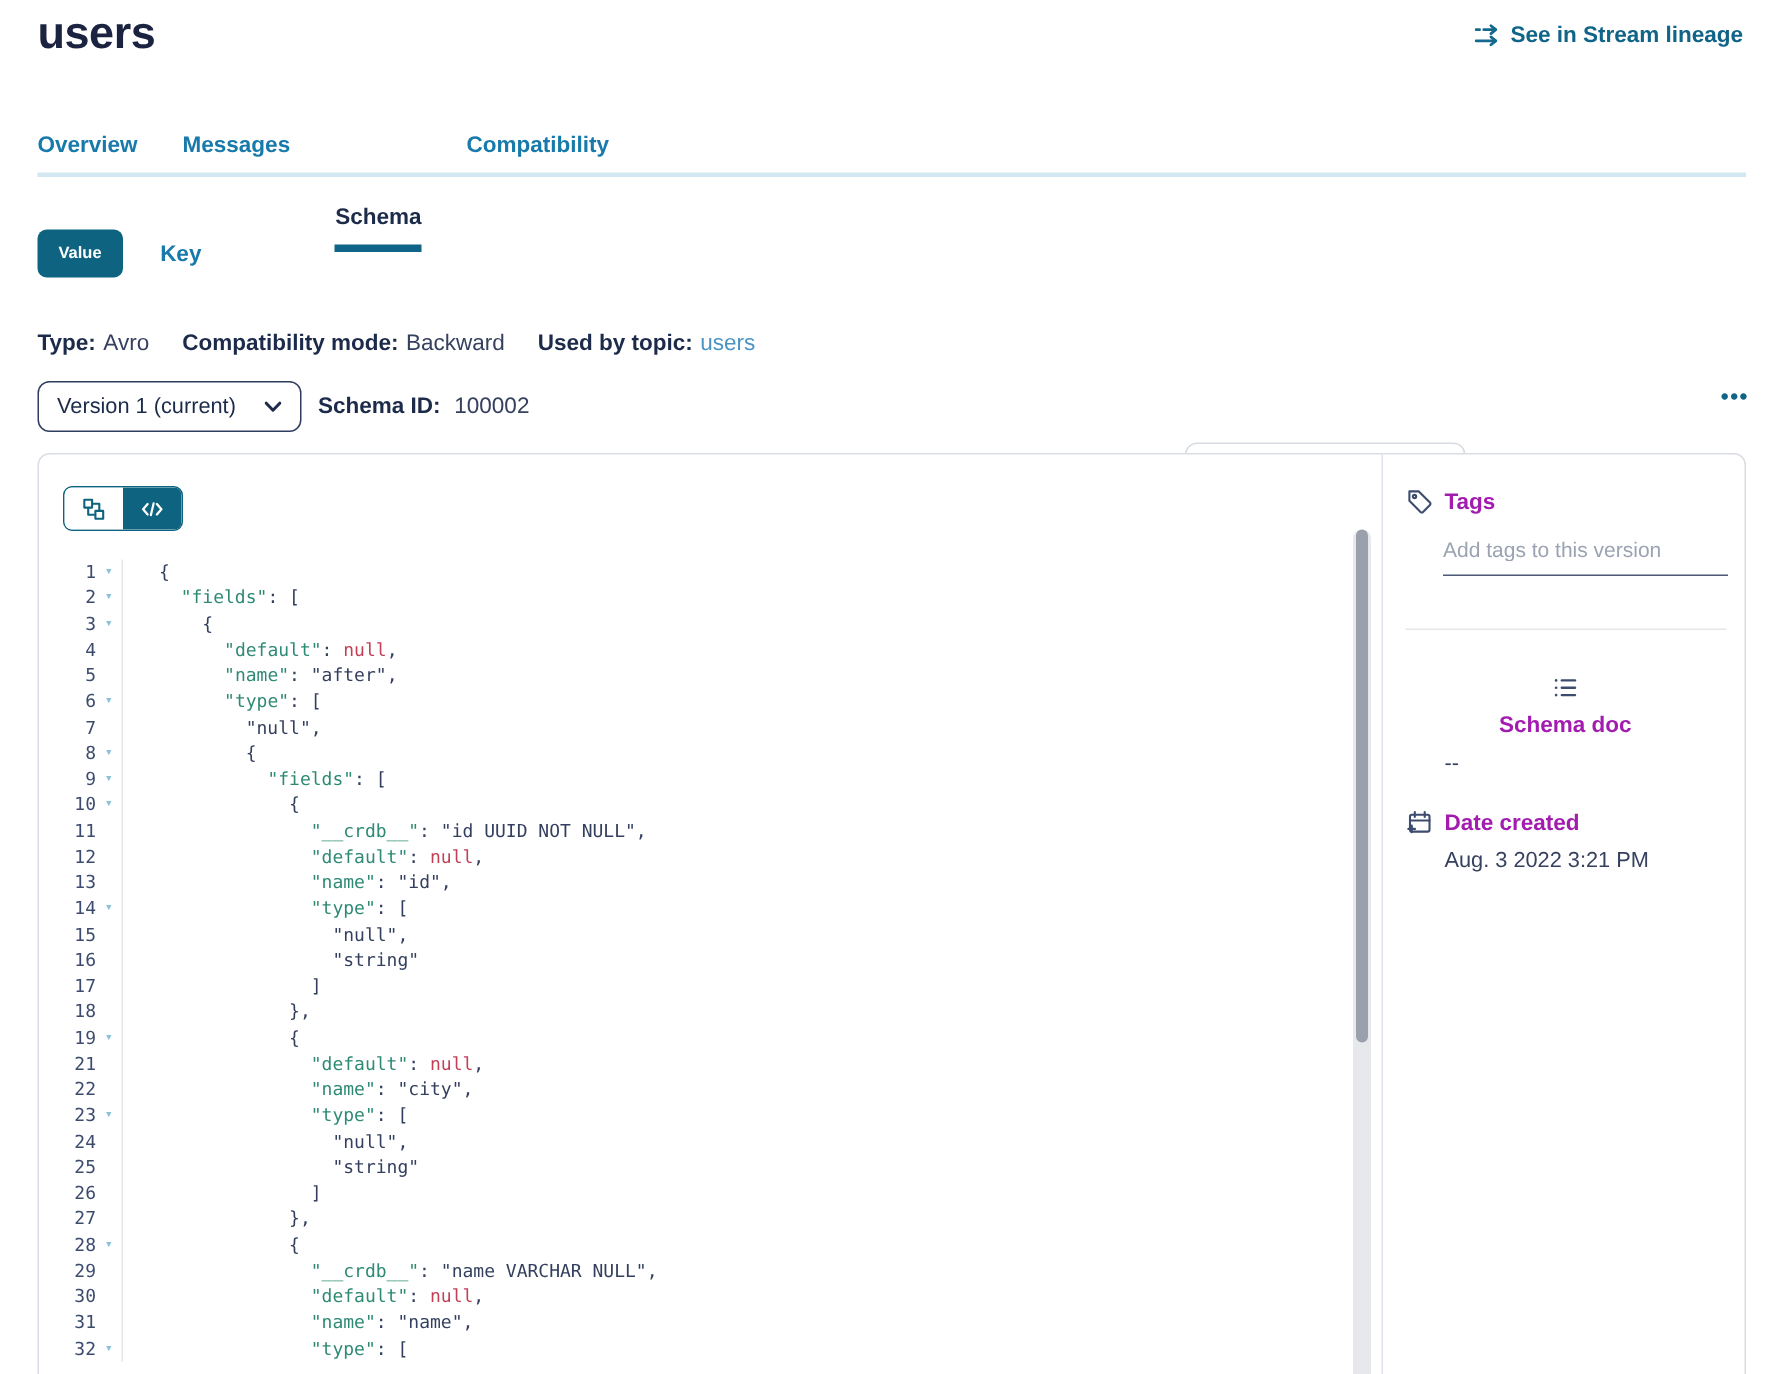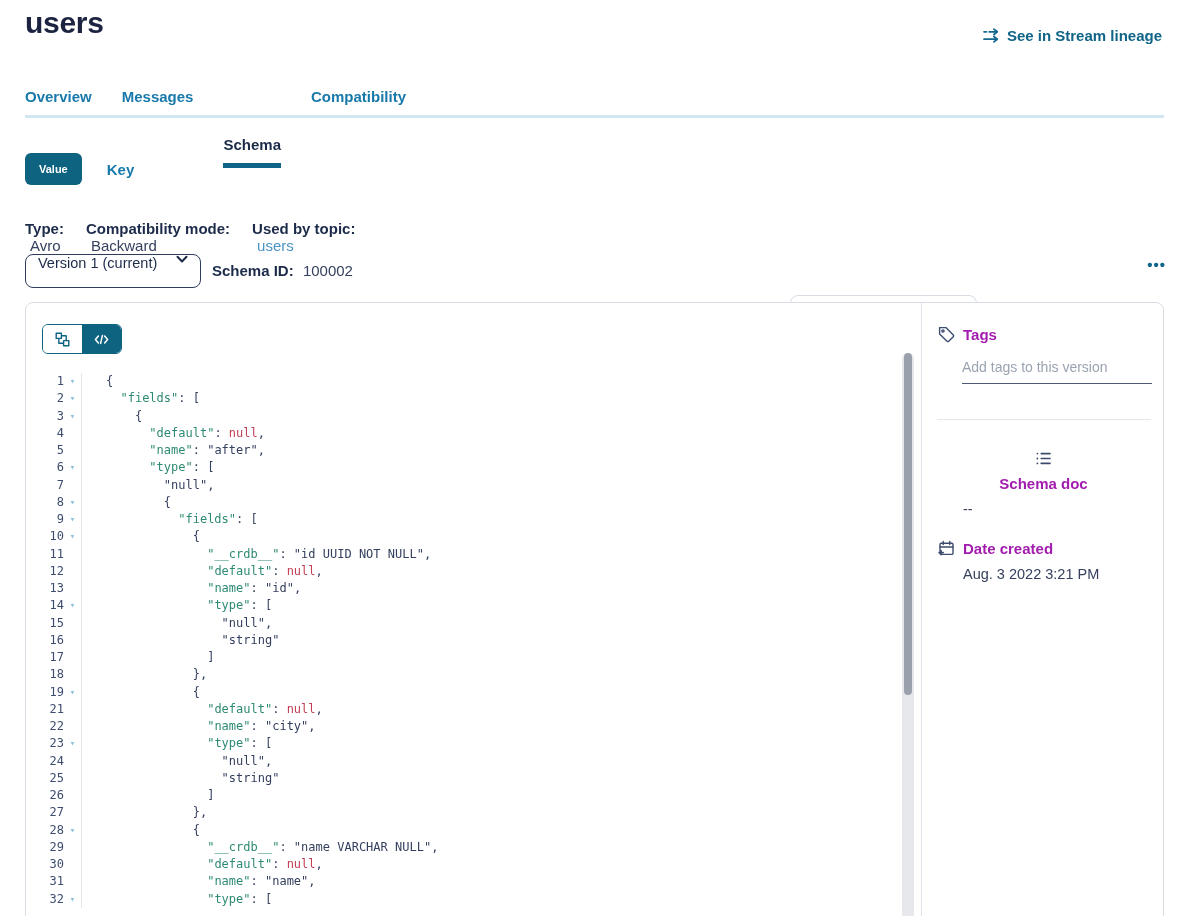--- a/index.html
+++ b/index.html
@@ -16,21 +16,20 @@
   .page-title {
     position: absolute; left: 25px; top: 6px;
     font-size: 30px; font-weight: 700; letter-spacing: -0.3px;
     color: #1b2340;
   }
   .lineage-link {
     position: absolute; right: 27px; top: 15px;
     display: flex; align-items: center; gap: 7px;
     color: var(--accent-dark, #15688e); font-size: 15px; font-weight: 700;
     cursor: pointer;
-    margin-top: 12px;
   }
 
   
   .tab-bar {
     position: absolute; left: 25px; top: 88px;
     display: flex; gap: 30px;
   }
   .tab {
     position: relative; height: 29px; font-size: 15px; font-weight: 600;
     color: var(--link, #1879ab); cursor: pointer;
@@ -54,29 +53,29 @@
   }
   .key-btn {
     margin-left: 25px; background: none; border: none; font-family: inherit;
     color: var(--link, #1879ab); font-size: 15px; font-weight: 600; cursor: pointer;
   }
 
   
   .meta-row { position: absolute; left: 25px; top: 220px; font-size: 15px; display: flex; }
   .meta-row .lbl { font-weight: 700; color: #1c2b4a; }
   .meta-row .val { color: #36415f; margin-left: 5px; }
-  .meta-row .grp { margin-right: 22px; display: flex; flex-direction: column; }
+  .meta-row .grp { margin-right: 22px; display: flex; }
   .meta-row .topic-link { color: var(--link-light, #4a94c4); margin-left: 5px; cursor: pointer; }
 
   
   .controls { position: absolute; left: 25px; right: 25px; top: 254px; height: 34px; }
   .version-select {
     position: absolute; left: 0; top: 0; width: 176px; height: 34px;
     border: 1px solid #2e3d5e; border-radius: 8px; background: #fff;
-    display: flex; padding: 0 12px; cursor: pointer;
+    display: flex; align-items: center; padding: 0 12px; cursor: pointer;
   }
   .version-select .sel-text { font-size: 14.5px; color: #1c2b4a; flex: 1; }
   .schema-id { position: absolute; left: 187px; top: 8px; font-size: 15px; }
   .schema-id .lbl { font-weight: 700; }
   .schema-id .val { margin-left: 5px; color: #36415f; }
   .btn {
     position: absolute; top: 0; height: 46px; display: flex; align-items: center; gap: 8px;
     border-radius: 8px; background: #fff; font-family: inherit; font-size: 15px;
     font-weight: 600; padding: 0 15px; cursor: pointer; margin-top: 41px;
   }

